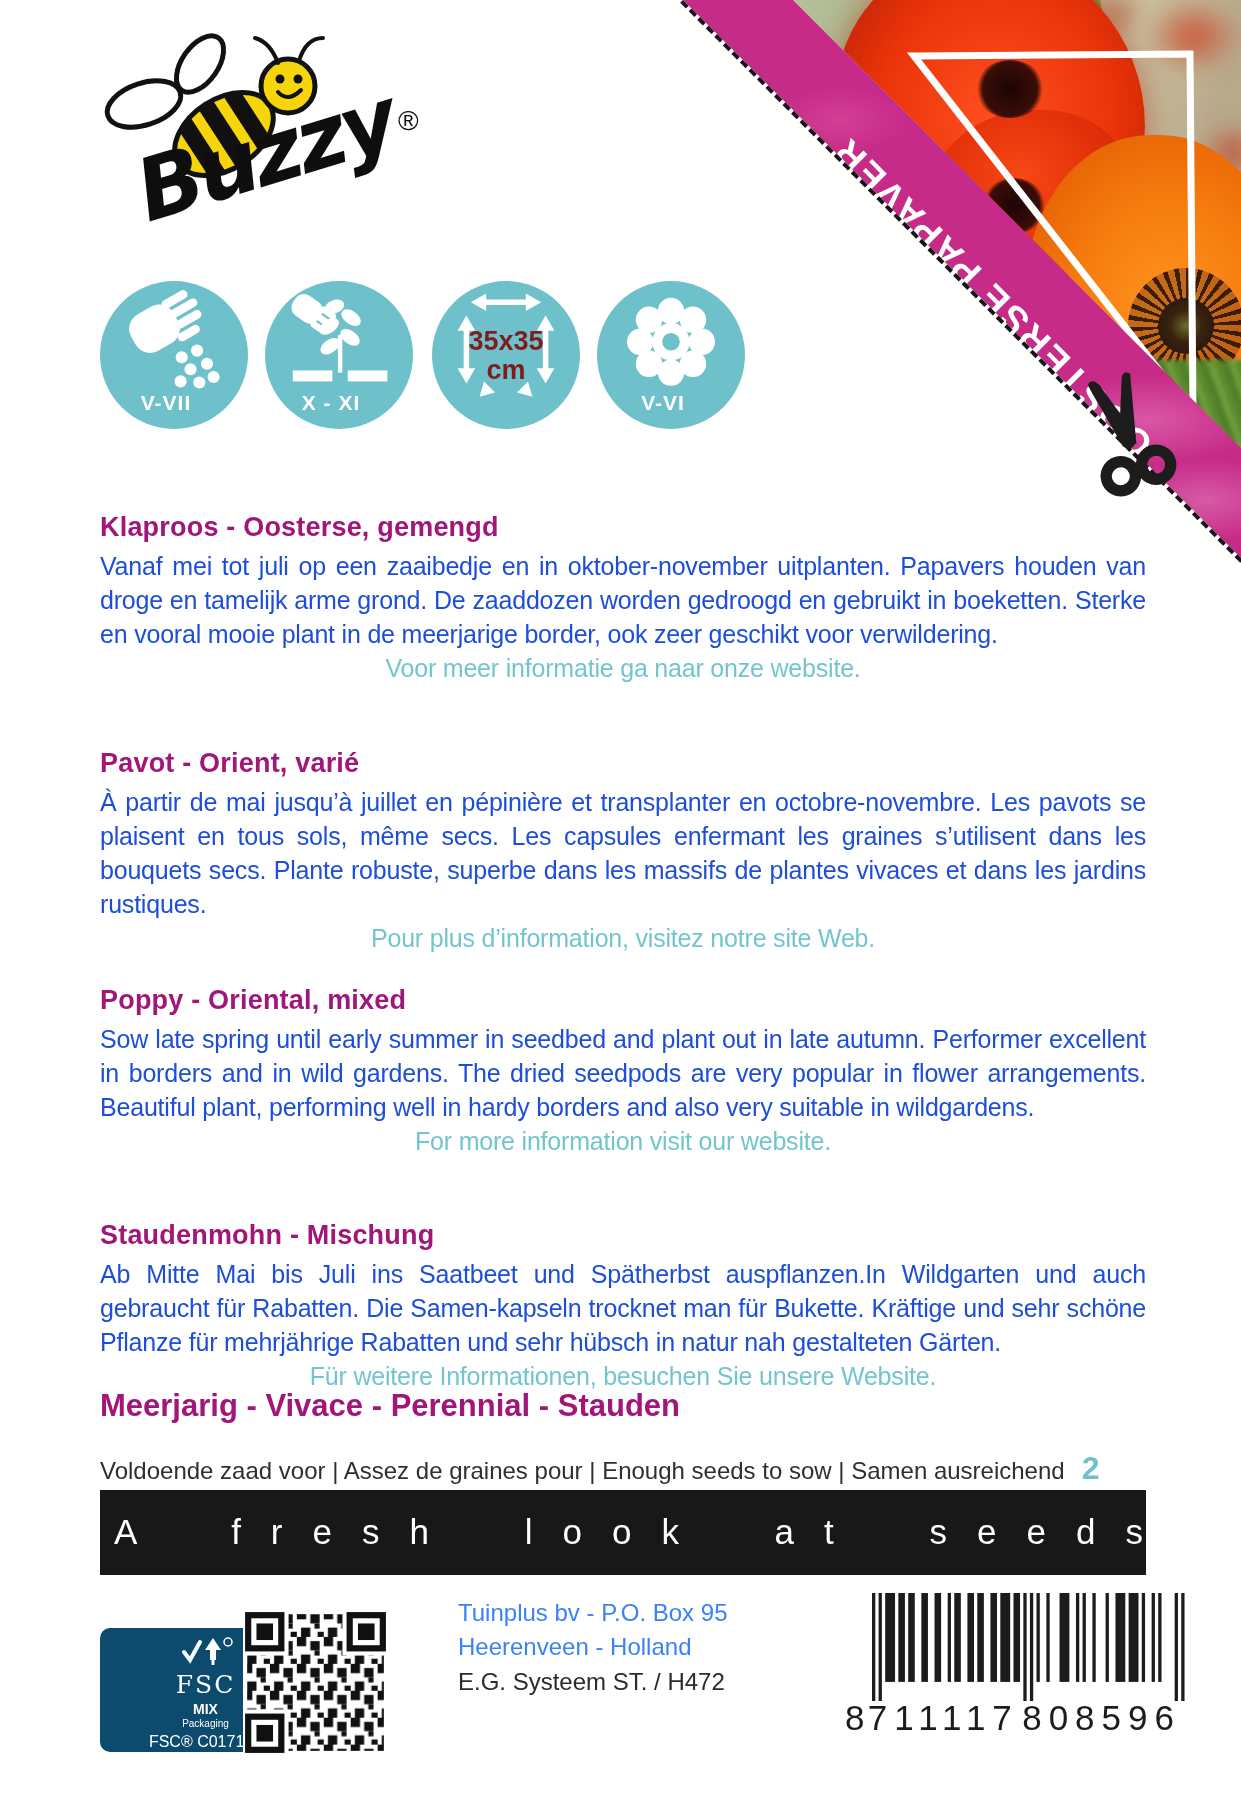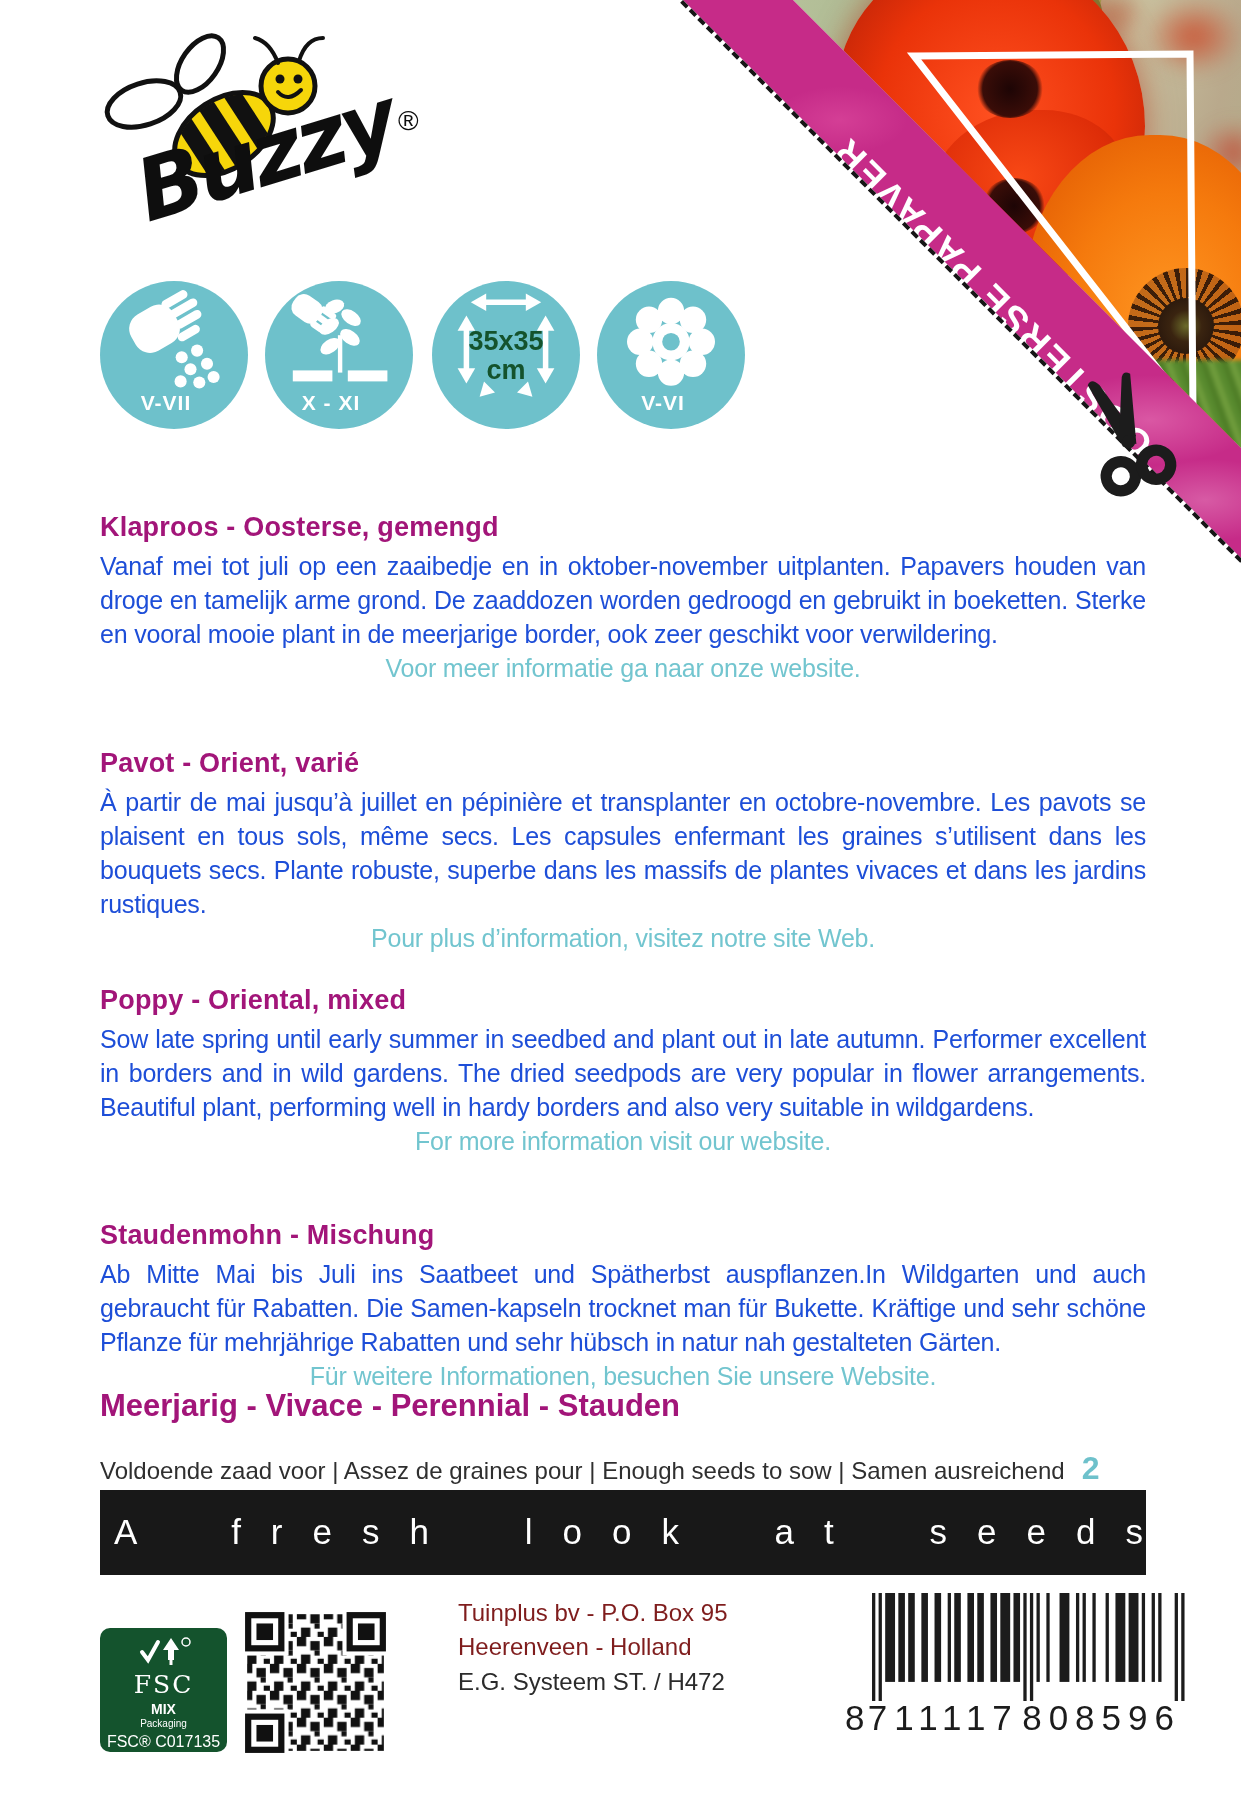--- a/index.html
+++ b/index.html
@@ -50,46 +50,46 @@
   .cut-line{position:absolute;left:683px;top:0;width:792px;border-top:4px dashed #161616;
       transform:rotate(45deg);transform-origin:0 0;z-index:5;}
   .scissors{position:absolute;left:1062px;top:372px;width:124px;height:126px;z-index:6;transform:rotate(-18deg);}
   
   .logo{position:absolute;left:92px;top:26px;width:350px;height:210px;z-index:2;}
   
   .circle{position:absolute;width:148px;height:148px;border-radius:50%;background:#6ec1cb;top:281px;}
   .circle .glyph{position:absolute;left:14px;top:8px;width:120px;height:110px;}
   .circle .lbl{position:absolute;left:0;right:16px;bottom:14px;text-align:center;color:#fff;
       font-weight:bold;font-size:21px;letter-spacing:1px;}
-  .circle .center-lbl{position:absolute;left:0;right:0;top:46px;text-align:center;color:#14532d;
+  .circle .center-lbl{position:absolute;left:0;right:0;top:46px;text-align:center;color:#7f1d1d;
       font-weight:bold;font-size:27px;line-height:29px;}
   
   .sec{position:absolute;left:100px;width:1046px;}
   .sec h2{margin:0 0 6px 0;font-size:27px;font-weight:bold;color:#a21579;letter-spacing:.2px;}
   .sec p{margin:0;font-size:25px;line-height:34px;text-align:justify;color:#1d4ed8;letter-spacing:-.2px;}
   .sec .info{color:#72c5cf;text-align:center;}
   .perennial{position:absolute;left:100px;top:1388px;margin:0;font-size:31px;font-weight:bold;color:#a21579;}
   .seedsline{position:absolute;left:100px;top:1450px;width:1046px;font-size:24px;color:#2f2f2f;
       display:flex;align-items:baseline;gap:14px;}
   .seedsline .qty{color:#6ec1cb;font-weight:bold;font-size:32px;}
   .seedsline .qty sup{font-size:20px;}
   
   .tagbar{position:absolute;left:100px;top:1490px;width:1046px;height:85px;background:#181818;
       display:block;color:#fff;}
   .tagbar span{display:block;padding:22px 6px 0 14px;font-size:35px;letter-spacing:30px;word-spacing:26px;
       white-space:nowrap;overflow:hidden;text-align:justify;text-align-last:justify;}
   
-  .fsc{position:absolute;left:100px;top:1628px;width:127px;height:124px;background:#14532d;border-radius:10px;
-      color:#fff;text-align:center;}
+  .fsc{position:absolute;left:100px;top:1628px;width:127px;height:124px;background:#0c4a6e;border-radius:10px;
+      color:#fff;text-align:center;padding-left:42px;}
   .fsc .fsc-name{font-family:"DejaVu Serif",serif;font-size:25px;letter-spacing:2px;margin-top:-2px;}
   .fsc .fsc-mix{font-size:14px;font-weight:bold;margin-top:2px;}
   .fsc .fsc-pack{font-size:10px;margin-top:1px;}
   .fsc .fsc-code{font-size:16px;font-weight:normal;margin-top:4px;}
   .qr{position:absolute;left:243px;top:1610px;width:145px;height:145px;}
-  .addr{position:absolute;left:458px;top:1596px;font-size:24px;color:#7f1d1d;line-height:34px;}
+  .addr{position:absolute;left:458px;top:1596px;font-size:24px;color:#3b82f6;line-height:34px;}
   .system{position:absolute;left:458px;top:1668px;font-size:24px;color:#2b2b2b;}
   .website{position:absolute;left:455px;top:1698px;font-size:49px;font-weight:bold;color:#d9a7cd;letter-spacing:1px;}
   .barcode{position:absolute;left:872px;top:1593px;}
   .barcode-digits{position:absolute;left:845px;top:1698px;width:336px;display:flex;
       font-size:35px;color:#1c1c1c;justify-content:space-between;}
   .barcode-digits .grp{letter-spacing:7px;}
 </style>
 </head>
 <body>
 

